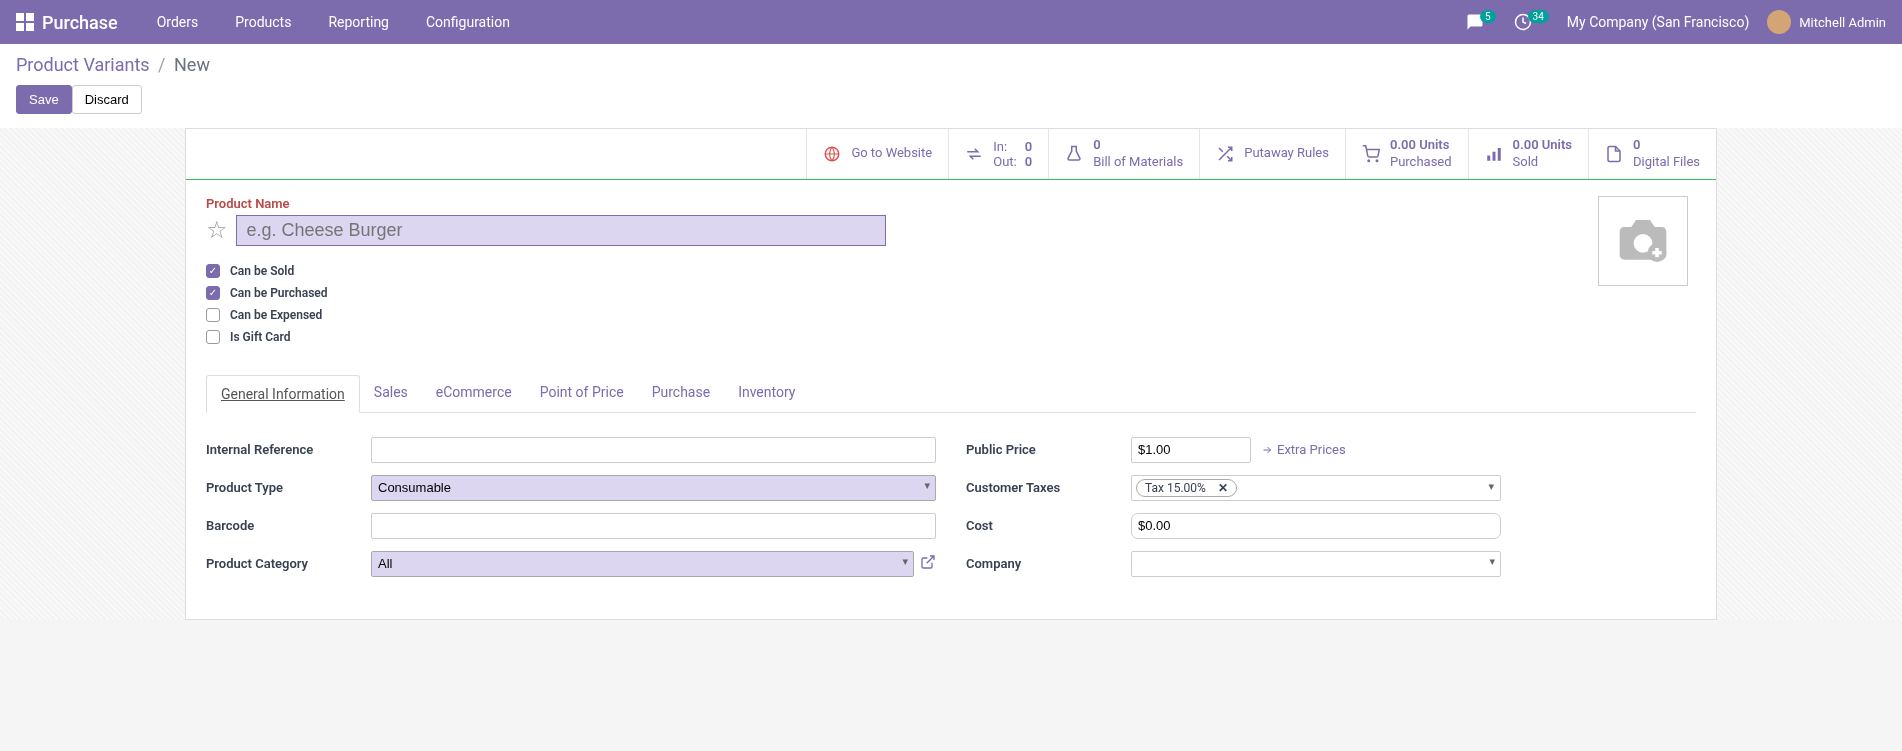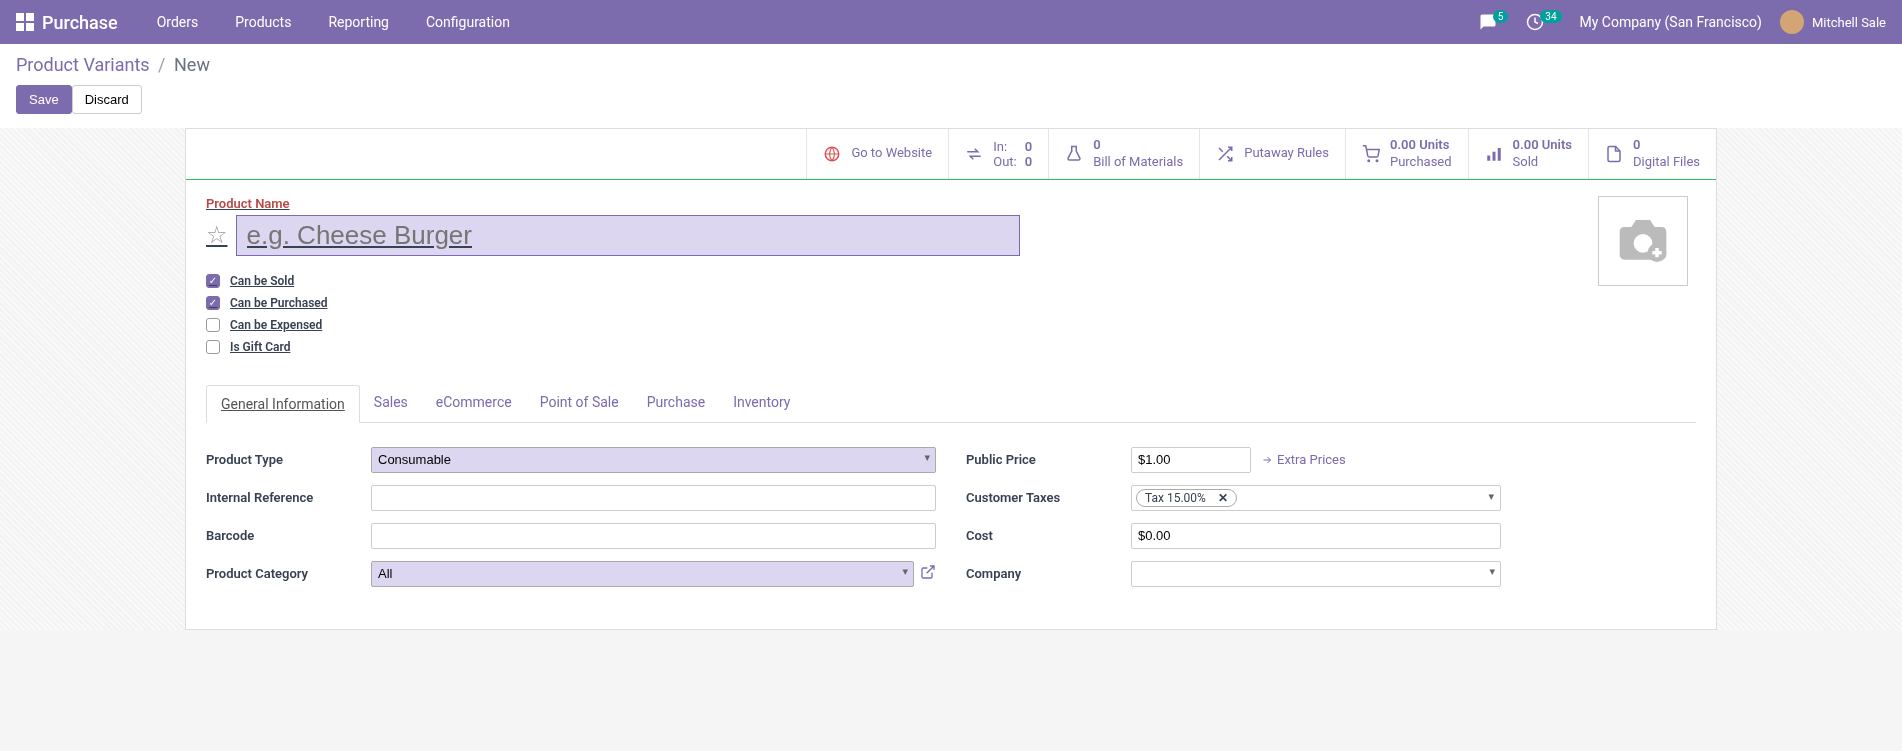--- a/index.html
+++ b/index.html
@@ -30,25 +30,25 @@
 .statbar-spacer { flex: 1; }
 .statbtn { display: flex; align-items: center; gap: 10px; padding: 8px 16px; border-left: 1px solid #e5e5e5; cursor: pointer; color: #7c6bad; font-size: 13px; }
 .statbtn .text { line-height: 1.3; }
 .statbtn .bold { font-weight: 600; }
 .stat-two-line { display: grid; grid-template-columns: auto auto; column-gap: 8px; }
 .stat-two-line span:nth-child(odd) { color: #7c6bad; }
 .stat-two-line span:nth-child(even) { font-weight: 600; }
 
 .form-body { padding: 16px 20px 30px; }
 .top-row { display: flex; justify-content: space-between; align-items: flex-start; }
-.name-block { flex: 1; text-decoration: underline; }
+.name-block { flex: 1; }
 .label-req { color: #b94a48; font-size: 13px; font-weight: 600; margin-bottom: 4px; }
 .name-line { display: flex; align-items: center; gap: 8px; }
 .star { color: #999; font-size: 24px; }
-.name-input { width: 784px; font-size: 26px; padding: 4px 10px; border: 1px solid #7c6bad; background: #dcd6f0; color: #888; }
+.name-input { width: 650px; font-size: 18px; padding: 4px 10px; border: 1px solid #7c6bad; background: #dcd6f0; color: #888; }
 .img-box { width: 90px; height: 90px; border: 1px solid #ccc; display: flex; align-items: center; justify-content: center; margin-right: 8px; }
 
 .checks { margin-top: 18px; display: flex; flex-direction: column; gap: 8px; }
 .check-row { display: flex; align-items: center; gap: 10px; }
 .ck { width: 14px; height: 14px; border: 1px solid #999; border-radius: 3px; display: inline-flex; align-items: center; justify-content: center; }
 .ck.checked { background: #7c6bad; border-color: #7c6bad; color: #fff; font-size: 10px; }
 .ck-label { font-weight: 600; font-size: 12px; }
 
 .tabs { display: flex; border-bottom: 1px solid #ddd; margin-top: 30px; }
 .tab { padding: 10px 14px; color: #7c6bad; cursor: pointer; font-size: 14px; }
@@ -62,21 +62,21 @@
 .input, .select { width: 100%; border: 1px solid #ccc; padding: 4px 6px; font-size: 13px; border-radius: 2px; height: 26px; }
 .select.hl { background: #dcd6f0; border-color: #aaa; }
 .input.short { width: 120px; }
 .tag-input { display: flex; align-items: center; border: 1px solid #ccc; border-radius: 2px; padding: 2px 4px; min-height: 26px; width: 370px; }
 .tag { border: 1px solid #aaa; border-radius: 10px; padding: 1px 8px; font-size: 12px; display: inline-flex; align-items: center; gap: 12px; }
 .link-arrow { color: #7c6bad; display: inline-flex; align-items: center; gap: 4px; margin-left: 10px; cursor: pointer; }
 .combo-wrap { display: flex; align-items: center; gap: 6px; }
 .ext-icon { color: #7c6bad; font-size: 14px; }
 .caret { position: relative; }
 .caret::after { content: "▾"; position: absolute; right: 6px; top: 4px; color: #666; pointer-events: none; font-size: 11px; }
-.select.wide { width: 370px; }
+.select.wide { width: 370px; border-radius: 7px; }
 </style>
 </head>
 <body>
 
 <div class="topbar">
   <svg class="apps-icon" viewBox="0 0 18 18" fill="#fff">
       <rect x="0" y="0" width="8" height="8"></rect>
       <rect x="10" y="0" width="8" height="8"></rect>
       <rect x="0" y="10" width="8" height="8"></rect>
       <rect x="10" y="10" width="8" height="8"></rect>
@@ -98,21 +98,21 @@
     <div class="badge-wrap">
       <svg width="18" height="18" viewBox="0 0 24 24" fill="#fff">
           <circle cx="12" cy="12" r="10" fill="none" stroke="#fff" stroke-width="2"></circle>
           <path d="M12 6v6l4 2" stroke="#fff" stroke-width="2" fill="none"></path>
         </svg>
       <span class="badge">34</span>
     </div>
     <span class="company">My Company (San Francisco)</span>
     <div class="user-wrap">
       <span class="avatar"></span>
-      <span>Mitchell Sale</span>
+      <span>Mitchell Admin</span>
     </div>
   </div>
 </div>
 
 <div class="subhead">
   <div class="breadcrumb">
     <span>Product Variants</span>
     <span class="sep">/</span>
     <span class="current">New</span>
   </div>
@@ -228,34 +228,34 @@
               <circle cx="18" cy="17" r="4" fill="#bbb"></circle>
               <path d="M18 15v4M16 17h4" stroke="#fff" stroke-width="1.5"></path>
             </svg>
       </div>
     </div>
 
     <div class="tabs">
       <div class="tab active">General Information</div>
       <div class="tab">Sales</div>
       <div class="tab">eCommerce</div>
-      <div class="tab">Point of Sale</div>
+      <div class="tab">Point of Price</div>
       <div class="tab">Purchase</div>
       <div class="tab">Inventory</div>
     </div>
 
     <div class="grid">
       <div class="col">
         <div class="field-row">
+          <div class="field-label">Internal Reference</div>
+          <div class="field-input"><input class="input" style=""></div>
+        </div>
+        <div class="field-row">
           <div class="field-label">Product Type</div>
           <div class="field-input caret"><input class="select hl" readonly="" value="Consumable" style=""></div>
-        </div>
-        <div class="field-row">
-          <div class="field-label">Internal Reference</div>
-          <div class="field-input"><input class="input" style=""></div>
         </div>
         <div class="field-row">
           <div class="field-label">Barcode</div>
           <div class="field-input"><input class="input" style=""></div>
         </div>
         <div class="field-row">
           <div class="field-label">Product Category</div>
           <div class="field-input combo-wrap">
             <div class="caret" style="flex:1"><input class="select hl" readonly="" value="All" style=""></div>
             <span class="ext-icon">

